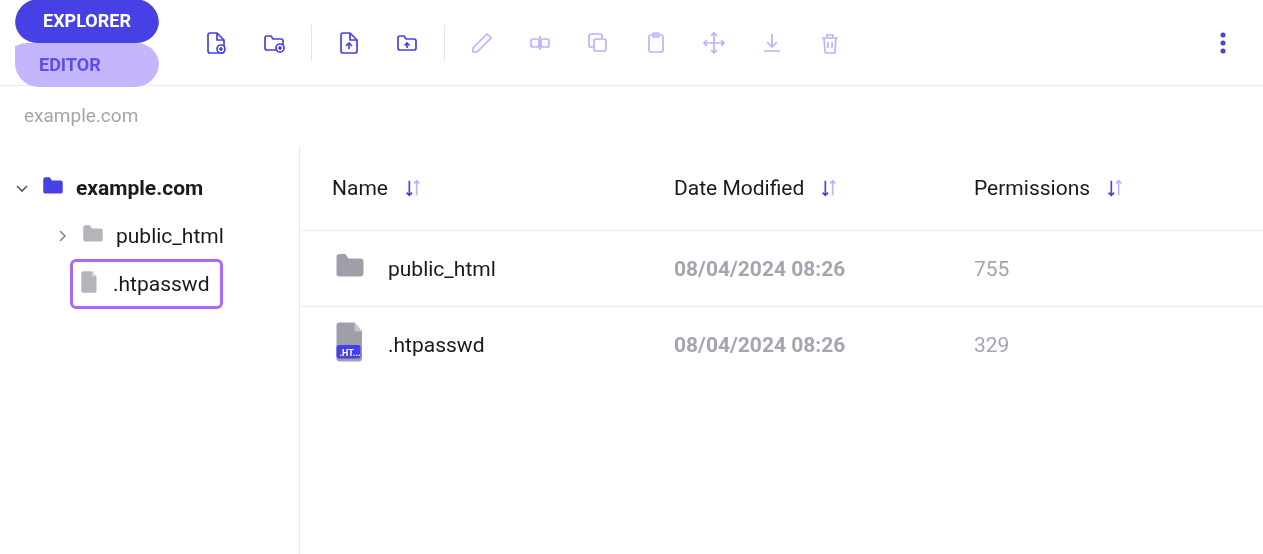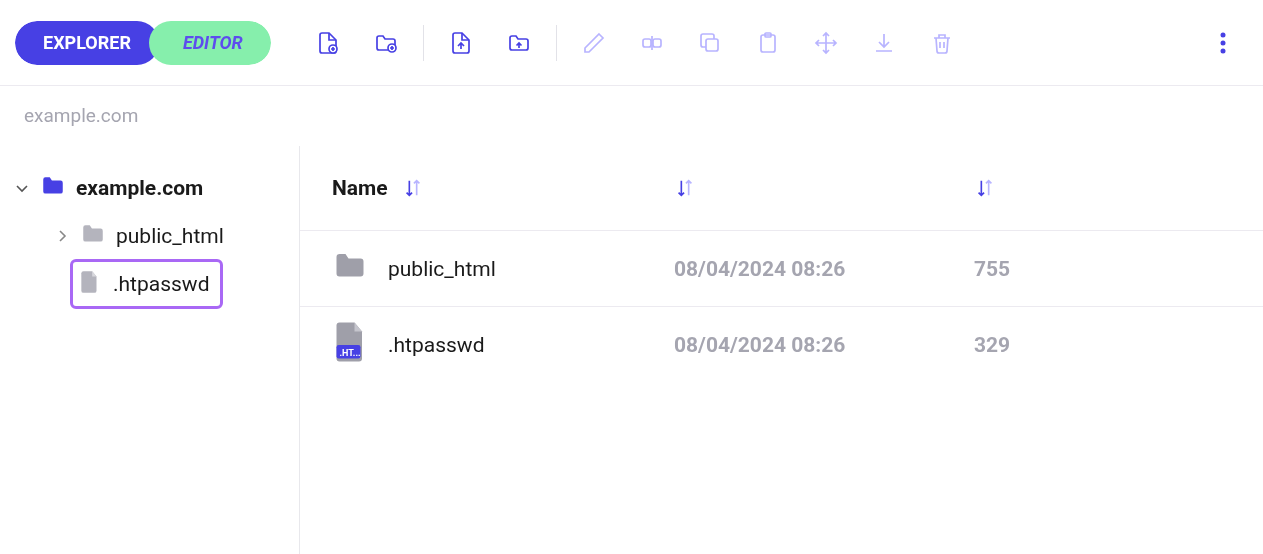--- a/index.html
+++ b/index.html
@@ -22,45 +22,45 @@
   align-items: center;
   padding: 0 15px;
   gap: 10px;
   border-bottom: 1px solid #eceaf0;
 }
 
 .tabs {
   display: flex;
   border-radius: 24px;
   overflow: hidden;
+  flex-direction: column;
 }
 
 .tab {
   height: 44px;
   padding: 0 28px;
   display: flex;
   align-items: center;
   font-size: 18px;
   font-weight: 700;
   cursor: pointer;
 }
 
 .tab-active {
   background: #4740e4;
   color: #fff;
   border-radius: 24px;
 }
 
 .tab-inactive {
-  background: #86efac;
+  background: #c4b5fd;
   color: #5d4dee;
   border-radius: 24px;
   margin-left: -10px;
   padding-left: 34px;
-  font-style: italic;
 }
 
 .toolbar-icons {
   display: flex;
   align-items: center;
   gap: 0;
   margin-left: 18px;
 }
 
 .icon-btn {
@@ -157,21 +157,21 @@
 .content {
   flex: 1;
   padding: 0;
 }
 
 .table-header {
   display: flex;
   align-items: center;
   height: 84px;
   font-size: 21px;
-  font-weight: 700;
+  font-weight: 400;
   color: #1a1a1a;
 }
 
 .col-name {
   width: 374px;
   padding-left: 32px;
 }
 
 .col-date {
   width: 300px;
@@ -206,21 +206,21 @@
 
 .date-cell {
   width: 300px;
   color: #a5a5b0;
   font-weight: 700;
 }
 
 .perm-cell {
   flex: 1;
   color: #a5a5b0;
-  font-weight: 700;
+  font-weight: 400;
 }
 
 .chevron-icon, .sort-icon {
   display: inline-flex;
   align-items: center;
 }
 
 </style>
 </head>
 <body>
@@ -364,28 +364,30 @@
       <div class="col-name col-header">
         <span>Name</span>
         <span class="sort-icon">
           <svg width="22" height="22" viewBox="0 0 24 24" fill="none" stroke="#4740e4" stroke-width="1.8">
               <path d="M8 4v16M5 17l3 3 3-3"></path>
               <path d="M16 20V4M13 7l3-3 3 3" stroke="#b8b4ff"></path>
             </svg>
         </span>
       </div>
       <div class="col-date col-header">
+        <span>Date Modified</span>
         <span class="sort-icon">
           <svg width="22" height="22" viewBox="0 0 24 24" fill="none" stroke="#4740e4" stroke-width="1.8">
               <path d="M8 4v16M5 17l3 3 3-3"></path>
               <path d="M16 20V4M13 7l3-3 3 3" stroke="#b8b4ff"></path>
             </svg>
         </span>
       </div>
       <div class="col-perm col-header">
+        <span>Permissions</span>
         <span class="sort-icon">
           <svg width="22" height="22" viewBox="0 0 24 24" fill="none" stroke="#4740e4" stroke-width="1.8">
               <path d="M8 4v16M5 17l3 3 3-3"></path>
               <path d="M16 20V4M13 7l3-3 3 3" stroke="#b8b4ff"></path>
             </svg>
         </span>
       </div>
     </div>
 
     <div class="file-row">

